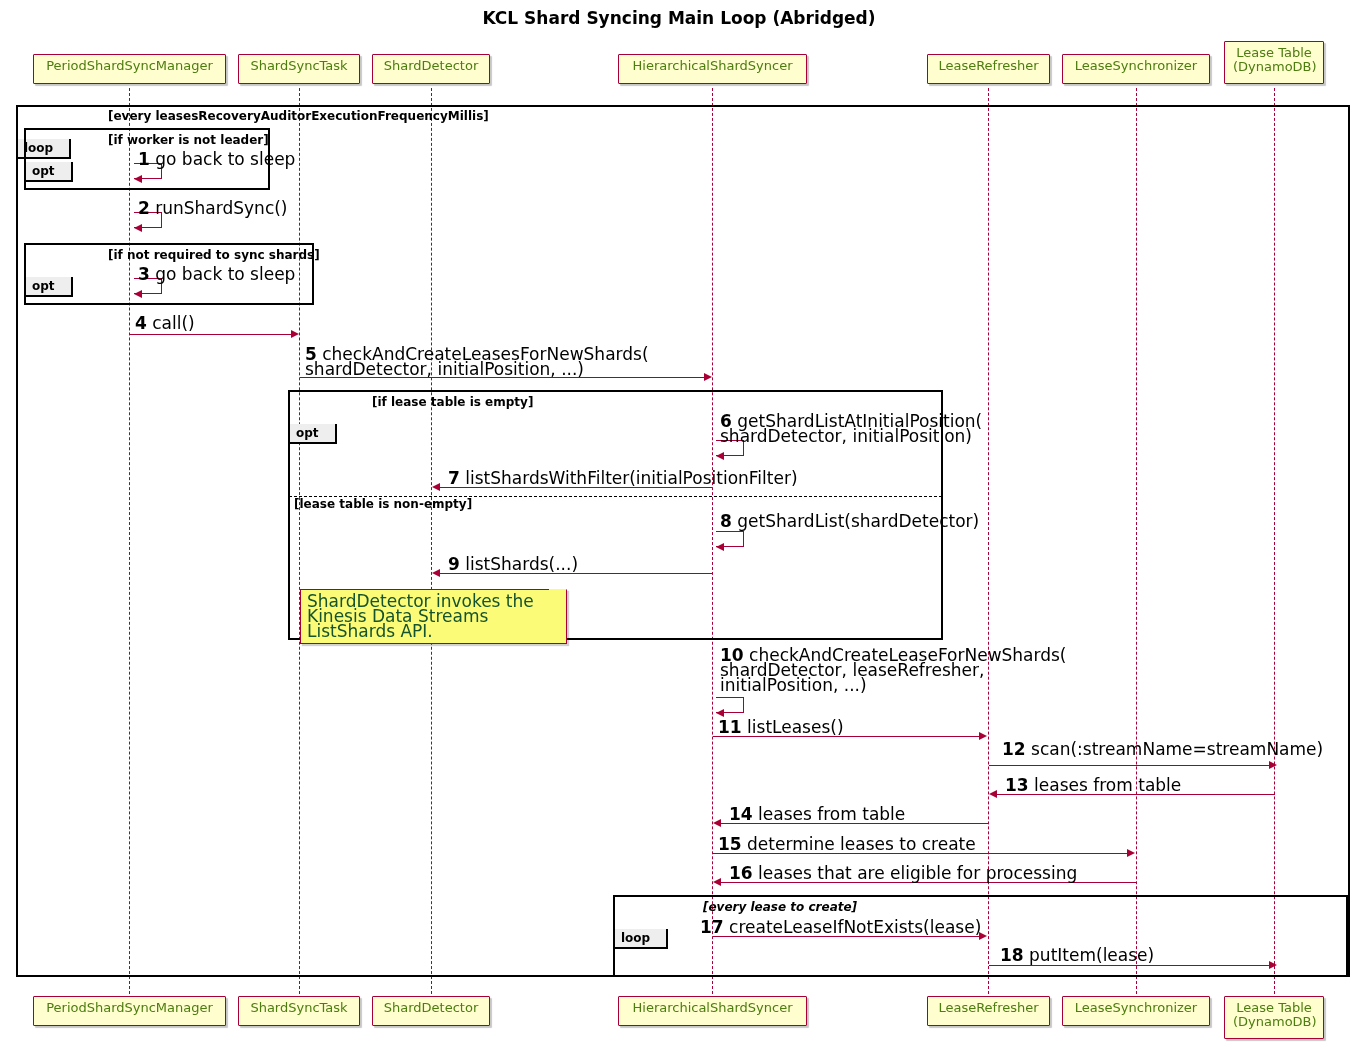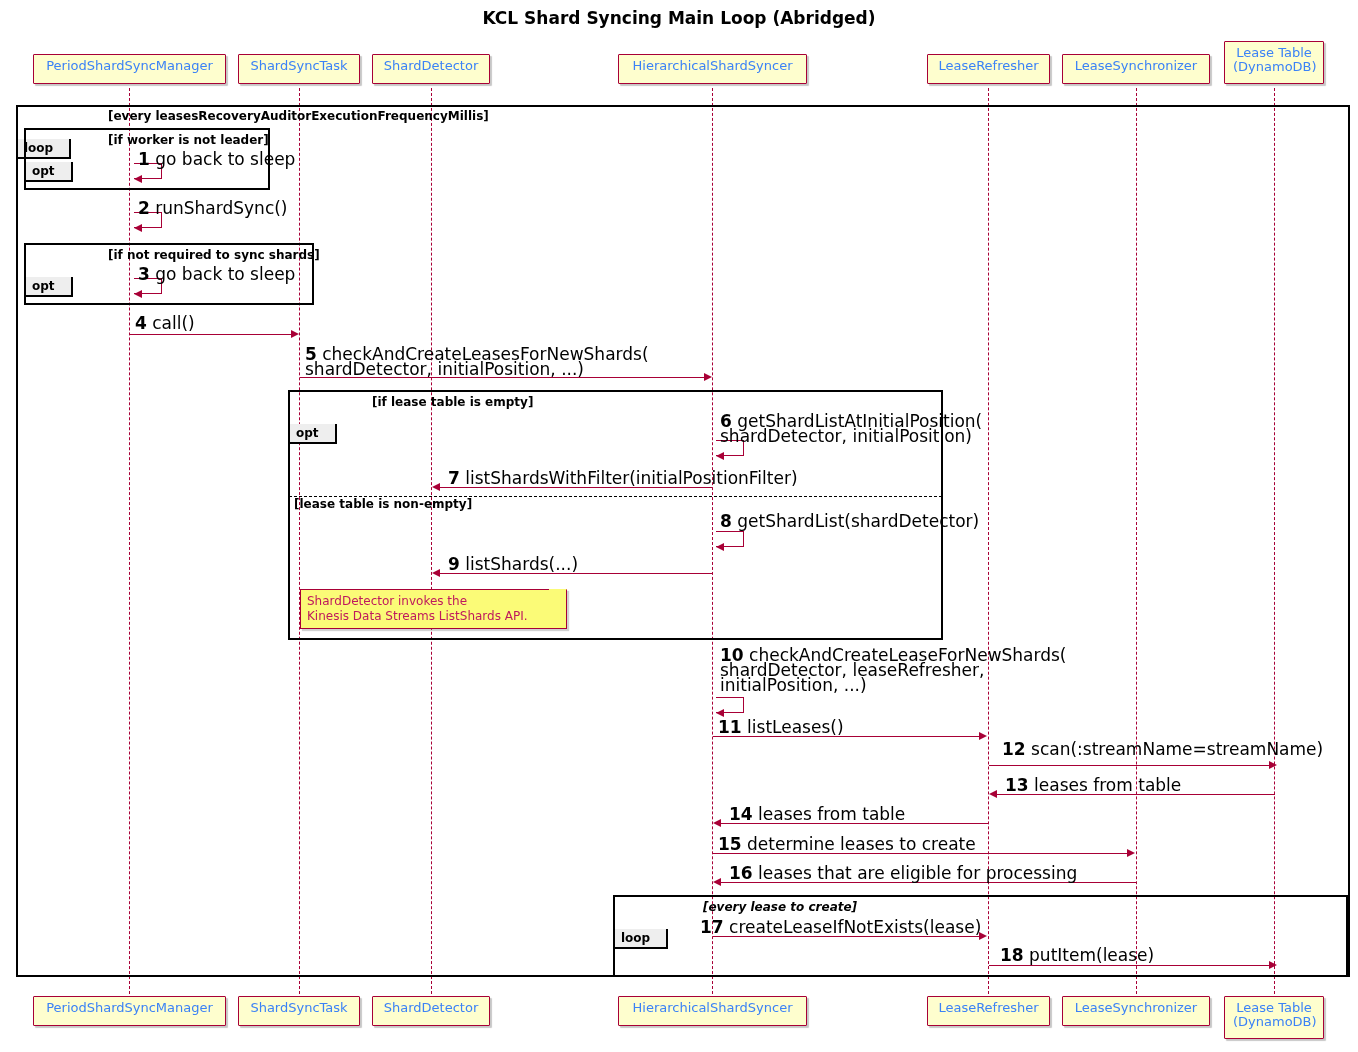--- a/index.html
+++ b/index.html
@@ -34,21 +34,21 @@
     top: 88px;
     width: 0;
     border-left: 1px dashed #A80036;
     height: 906px;
   }
   .participant {
     position: absolute;
     box-sizing: border-box;
     background: #FEFECE;
     border: 1px solid #A80036;
-    color: #3b82f6;
+    color: #4d7c0f;
     font-size: 13px;
     text-align: center;
     padding: 4px 8px;
     line-height: 14px;
     border-radius: 1px;
     box-shadow: 2px 2px 1px rgba(0,0,0,0.22);
     white-space: pre-line;
   }
   .frame {
     position: absolute;
@@ -109,22 +109,22 @@
     border: 1px solid #A80036;
     border-left: none;
     box-sizing: border-box;
     width: 28px;
     height: 16px;
   }
   .note {
     position: absolute;
     background: #FBFB77;
     border: 1px solid #A80036;
-    font-size: 12px;
-    color: #be185d;
+    font-size: 17px;
+    color: #14532d;
     padding: 4px 6px;
     line-height: 15px;
     white-space: pre-line;
     box-shadow: 2px 2px 1px rgba(0,0,0,0.18);
   }
   .note::after {
     content: "";
     position: absolute;
     right: -1px;
     top: -1px;

